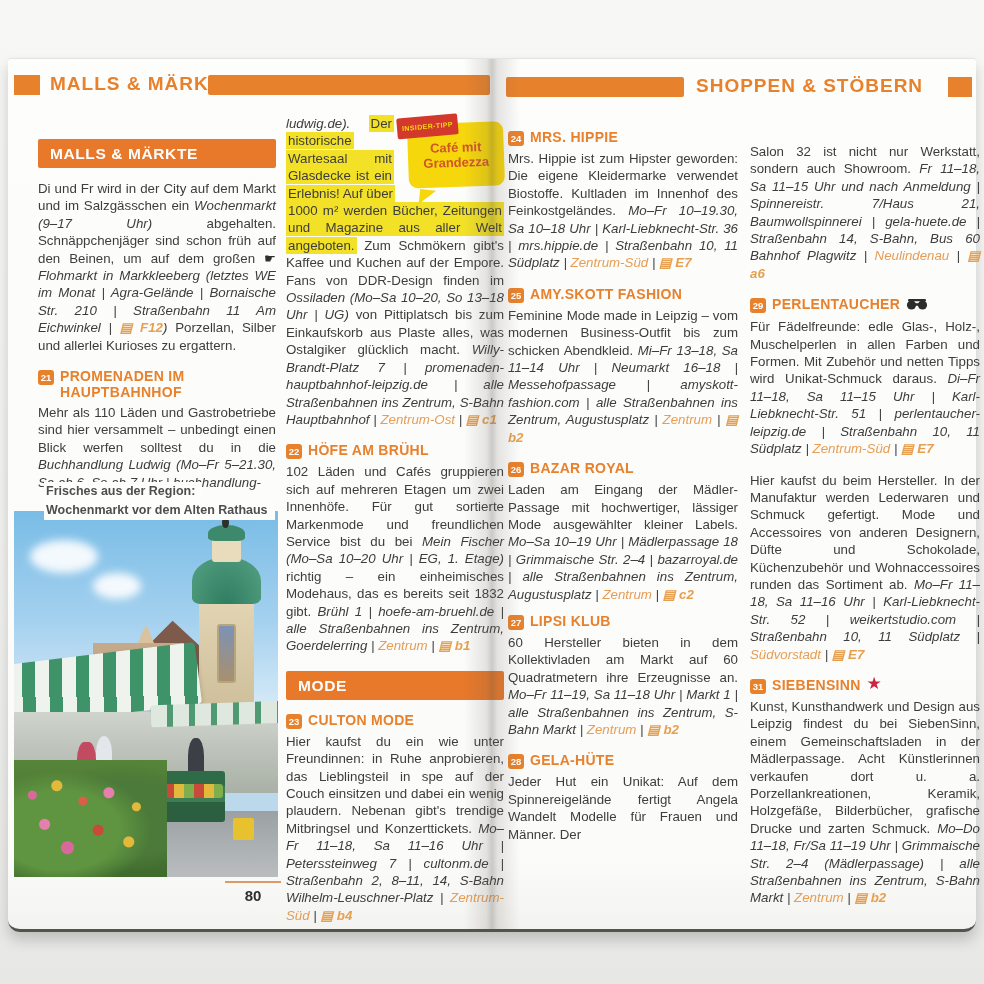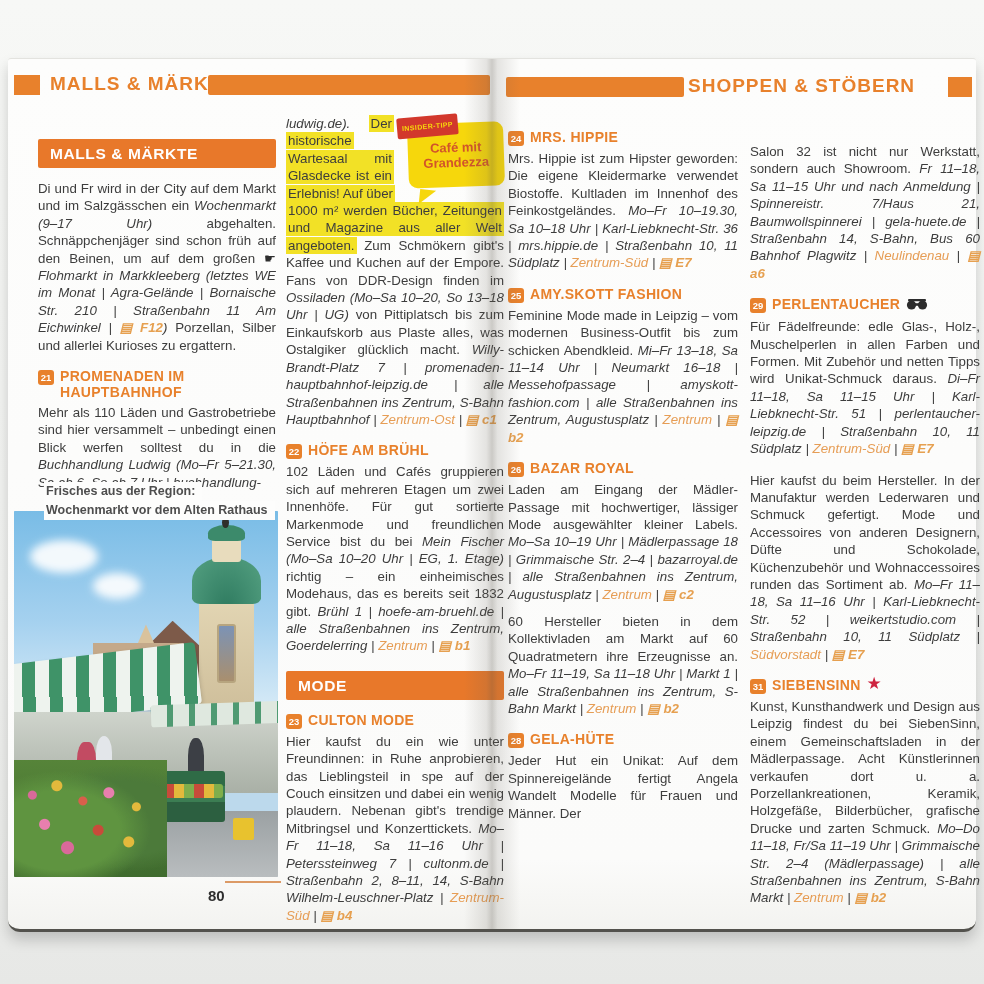--- a/index.html
+++ b/index.html
@@ -128,21 +128,21 @@
       radial-gradient(circle at 35% 75%, #d9699a 0 6px, transparent 7px),
       radial-gradient(ellipse at 30% 60%, #5f9440 0 40%, transparent 60%),
       radial-gradient(ellipse at 70% 50%, #4c7a3a 0 45%, transparent 65%),
       linear-gradient(180deg,#568439,#3f6b2e);
   }
   .cobbles { left:55%; top:82%; width:45%; height:18%;
     background:linear-gradient(180deg,#9ba1a3,#b9bdbf); }
   .basket { left:83%; top:84%; width:8%; height:6%; background:#e8c22e; border-radius:2px; }
 
   
-  .pagenum { position:absolute; width:90px; }
+  .pagenum { position:absolute; width:90px; text-align:center; }
   .pagenum .rule { width:56px; height:2px; background:#dc9a66; margin:0 auto 4px auto; }
   .pagenum .num { font-weight:bold; font-size:15px; color:#2e2e2e; }
 </style>
 </head>
 <body>
 
 <div class="book">
 
   <div class="page page-left">
     <div class="hdr-square" style="left:6px; top:16px; width:26px;"></div>
@@ -218,21 +218,21 @@
     </div>
 
     <div class="pagenum" style="left:200px; top:822px;">
       <div class="rule"></div>
       <div class="num">80</div>
     </div>
   </div>
 
   <div class="page page-right">
     <div class="hdr-bar" style="left:14px; top:18px; width:178px;"></div>
-    <div class="hdr-text" style="left:196px; top:16px;">SHOPPEN &amp; STÖBERN</div>
+    <div class="hdr-text" style="left:204px; top:16px;">SHOPPEN &amp; STÖBERN</div>
     <div class="hdr-square" style="right:4px; top:18px; width:24px;"></div>
 
     <div class="col" style="left:16px; top:56px; width:230px;">
       <div class="entry">
         <div class="entry-title-row">
           <span class="badge">24</span>
           <span class="entry-title">MRS. HIPPIE</span>
         </div>
         <p class="body-p"><span class="s-n">Mrs. Hippie ist zum Hipster geworden: Die eigene Kleidermarke verwendet Biostoffe. Kultladen im Innenhof des Feinkostgeländes. </span><span class="s-i">Mo–Fr 10–19.30, Sa 10–18 Uhr | Karl-Liebknecht-Str. 36 | mrs.hippie.de | Straßenbahn 10, 11 Südplatz | </span><span class="s-o">Zentrum-Süd</span><span class="s-i"> | </span><span class="s-m">▤ E7</span></p>
       </div>
@@ -244,20 +244,24 @@
         <p class="body-p"><span class="s-n">Feminine Mode made in Leipzig – vom modernen Business-Outfit bis zum schicken Abendkleid. </span><span class="s-i">Mi–Fr 13–18, Sa 11–14 Uhr | Neumarkt 16–18 | Messehofpassage | amyskott-fashion.com | alle Straßenbahnen ins Zentrum, Augustusplatz | </span><span class="s-o">Zentrum</span><span class="s-i"> | </span><span class="s-m">▤ b2</span></p>
       </div>
       <div class="entry">
         <div class="entry-title-row">
           <span class="badge">26</span>
           <span class="entry-title">BAZAR ROYAL</span>
         </div>
         <p class="body-p"><span class="s-n">Laden am Eingang der Mädler-Passage mit hochwertiger, lässiger Mode ausgewählter kleiner Labels. </span><span class="s-i">Mo–Sa 10–19 Uhr | Mädlerpassage 18 | Grimmaische Str. 2–4 | bazarroyal.de | alle Straßenbahnen ins Zentrum, Augustusplatz | </span><span class="s-o">Zentrum</span><span class="s-i"> | </span><span class="s-m">▤ c2</span></p>
       </div>
       <div class="entry" style="margin-top:0;">
+        <div class="entry-title-row">
+          <span class="badge">27</span>
+          <span class="entry-title">LIPSI KLUB</span>
+        </div>
         <p class="body-p"><span class="s-n">60 Hersteller bieten in dem Kollektivladen am Markt auf 60 Quadratmetern ihre Erzeugnisse an. </span><span class="s-i">Mo–Fr 11–19, Sa 11–18 Uhr | Markt 1 | alle Straßenbahnen ins Zentrum, S-Bahn Markt | </span><span class="s-o">Zentrum</span><span class="s-i"> | </span><span class="s-m">▤ b2</span></p>
       </div>
       <div class="entry">
         <div class="entry-title-row">
           <span class="badge">28</span>
           <span class="entry-title">GELA-HÜTE</span>
         </div>
         <p class="body-p"><span class="s-n">Jeder Hut ein Unikat: Auf dem Spinnereigelände fertigt Angela Wandelt Modelle für Frauen und Männer. Der</span></p>
       </div>
     </div>

